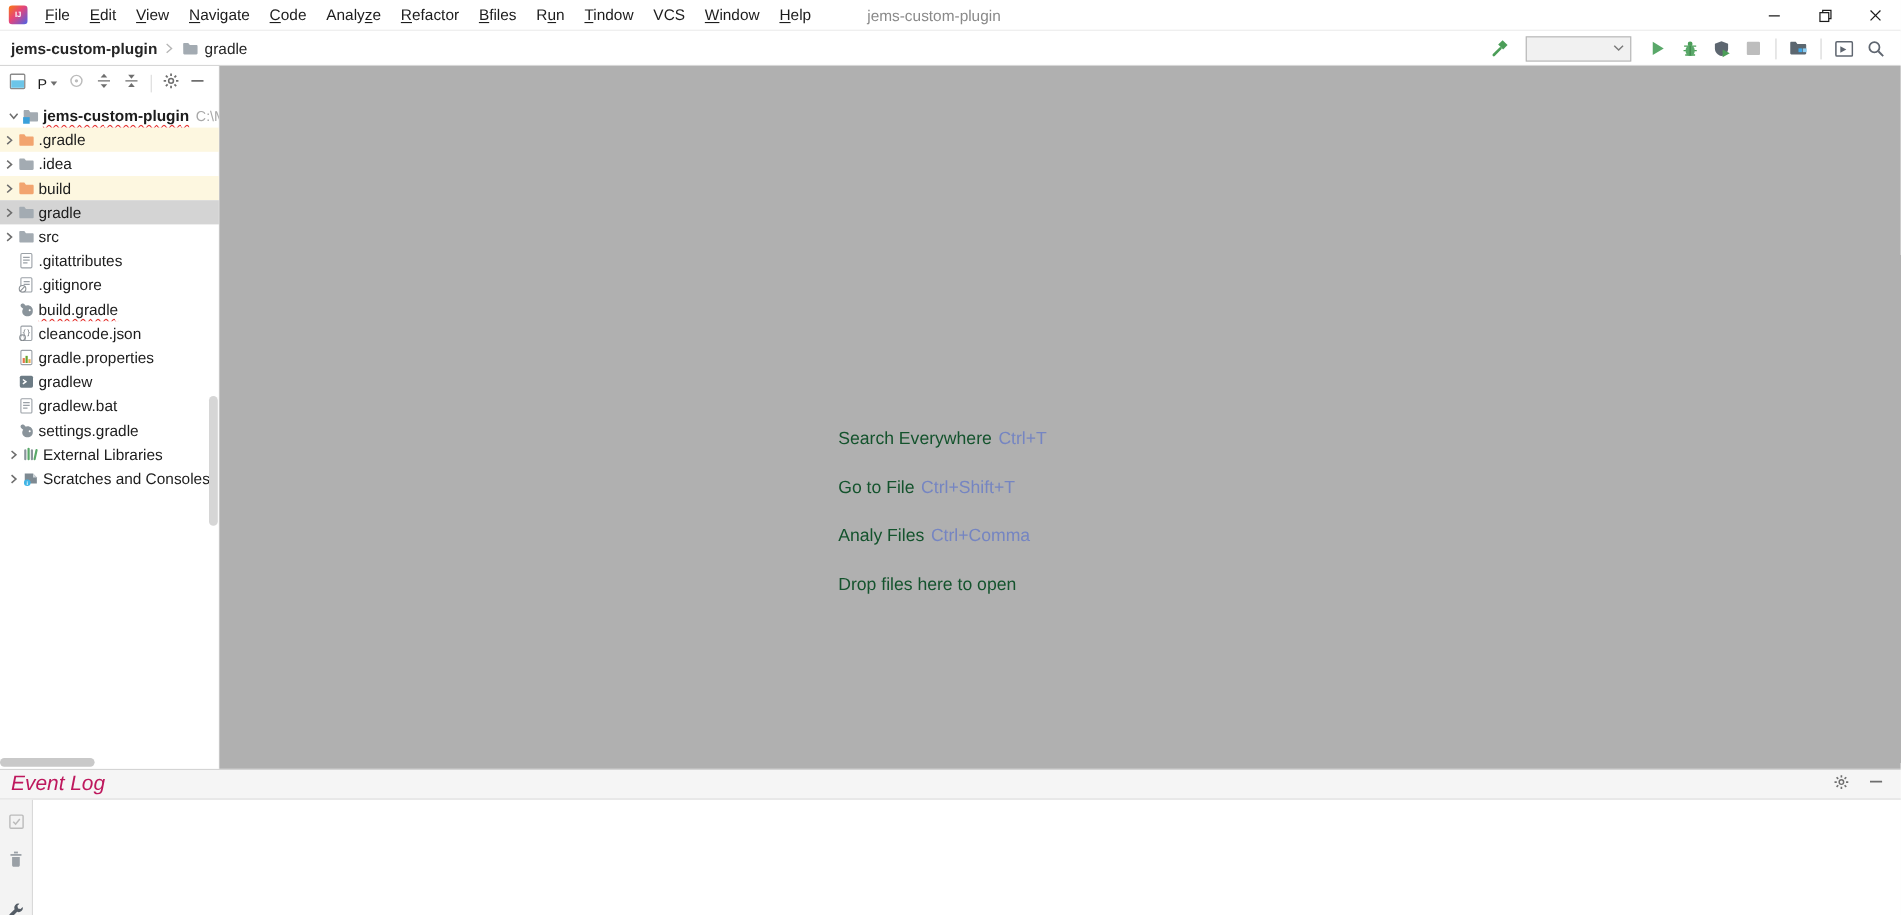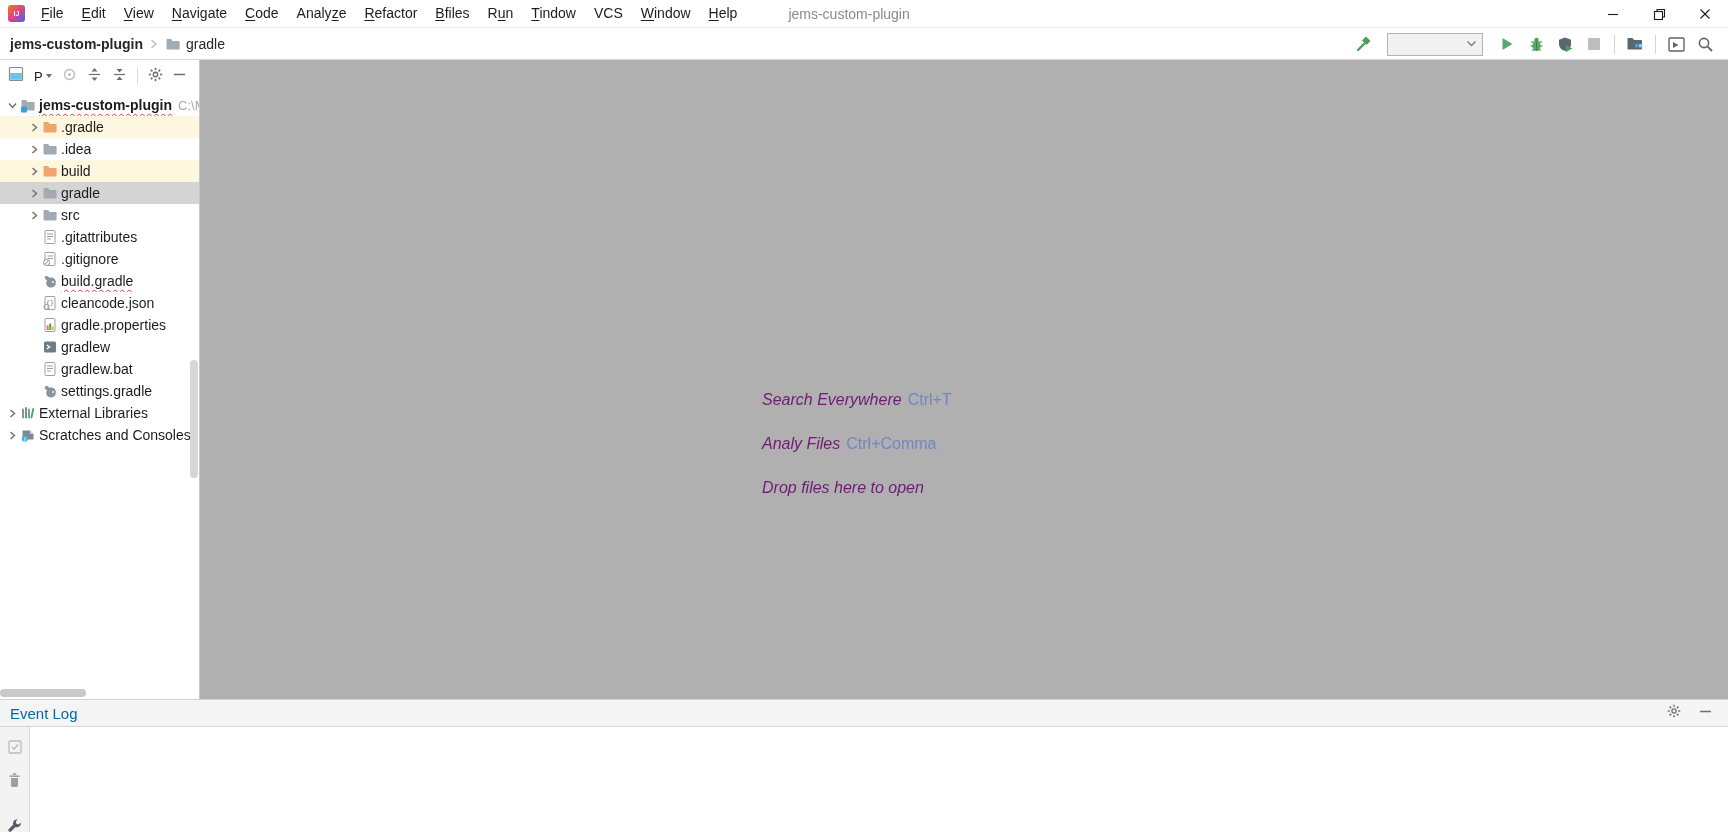--- a/index.html
+++ b/index.html
@@ -41,45 +41,45 @@
   .ph-sep { width:1px; height:16px; background:#dadada; }
   .proj-label { font-size:13px; color:#1c1c1c; display:flex; align-items:center; gap:3px; }
   .dd-tri { width:0; height:0; border-left:3.5px solid transparent; border-right:3.5px solid transparent;
             border-top:4px solid #6e6e6e; }
 
   .tree { padding-top:2px; }
   .trow { display:flex; align-items:center; height:22px; white-space:nowrap; overflow:hidden;
           font-size:14px; color:#1c1c1c; cursor:default; }
   .trow.hl { background:#fdf7e0; }
   .trow.sel { background:#d4d4d4; }
-  .ind0 { padding-left:4px; } .ind1 { padding-left:26px; }
+  .ind0 { padding-left:4px; } .ind1 { }
   .chev { width:16px; height:22px; display:flex; align-items:center; justify-content:center; flex:none; }
   .ticon { width:18px; height:22px; display:flex; align-items:center; justify-content:flex-start; flex:none; }
   .tlabel { padding-left:1px; }
   .bold { font-weight:bold; }
   .err { text-decoration:underline; text-decoration-style:wavy; text-decoration-color:#e53935;
          text-decoration-thickness:1px; text-underline-offset:3px; }
   .tpath { color:#a8a8a8; margin-left:6px; font-size:13px; }
 
   .h-scrollbar { position:absolute; bottom:2px; left:0; width:86px; height:8px;
                  background:#c9c9c9; border-radius:4px; }
   .v-scrollbar { position:absolute; right:1px; top:300px; width:8px; height:118px;
                  background:#d6d6d6; border-radius:4px; }
 
   .editor { position:absolute; top:0; left:200px; right:0; height:100%; background:#b0b0b0; }
   .hints { position:absolute; left:562px; top:318px; }
   .hint-line { height:44px; display:flex; align-items:center; font-size:16px; }
-  .hint-label { color:#701a75;font-style:italic; }
+  .hint-label { color:#14532d; }
   .hint-keys { color:#7585c2; margin-left:6px; }
 
   
   .eventbar { position:absolute; top:699px; left:0; right:0; height:28px; background:#f5f5f5;
               border-top:1px solid #d4d4d4; border-bottom:1px solid #d4d4d4;
               display:flex; align-items:center; padding:0 16px 0 10px; }
-  .eventbar-title { font-size:15px; color:#0369a1; }
+  .eventbar-title { font-size:19px; color:#be185d;font-style:italic; }
   .eb-icons { margin-left:auto; display:flex; align-items:center; gap:18px; }
 
   
   .bottom-panel { position:absolute; top:727px; left:0; right:0; bottom:0; background:#fff; }
   .bp-strip { position:absolute; top:0; left:0; width:30px; height:100%; background:#f3f3f3;
               border-right:1px solid #d9d9d9; display:flex; flex-direction:column; align-items:center;
               padding-top:12px; gap:13px; }
   .bp-sep { width:22px; height:1px; background:#d0d0d0; }
 </style>
 </head>
@@ -203,20 +203,24 @@
 
 <div class="workspace">
 
   <div class="editor">
     <div class="hints">
       <div class="hint-line">
         <span class="hint-label">Search Everywhere</span>
         <span class="hint-keys">Ctrl+T</span>
       </div>
       <div class="hint-line">
+        <span class="hint-label">Go to File</span>
+        <span class="hint-keys">Ctrl+Shift+T</span>
+      </div>
+      <div class="hint-line">
         <span class="hint-label">Analy Files</span>
         <span class="hint-keys">Ctrl+Comma</span>
       </div>
       <div class="hint-line">
         <span class="hint-label">Drop files here to open</span>
         <span class="hint-keys"></span>
       </div>
     </div>
   </div>
 

